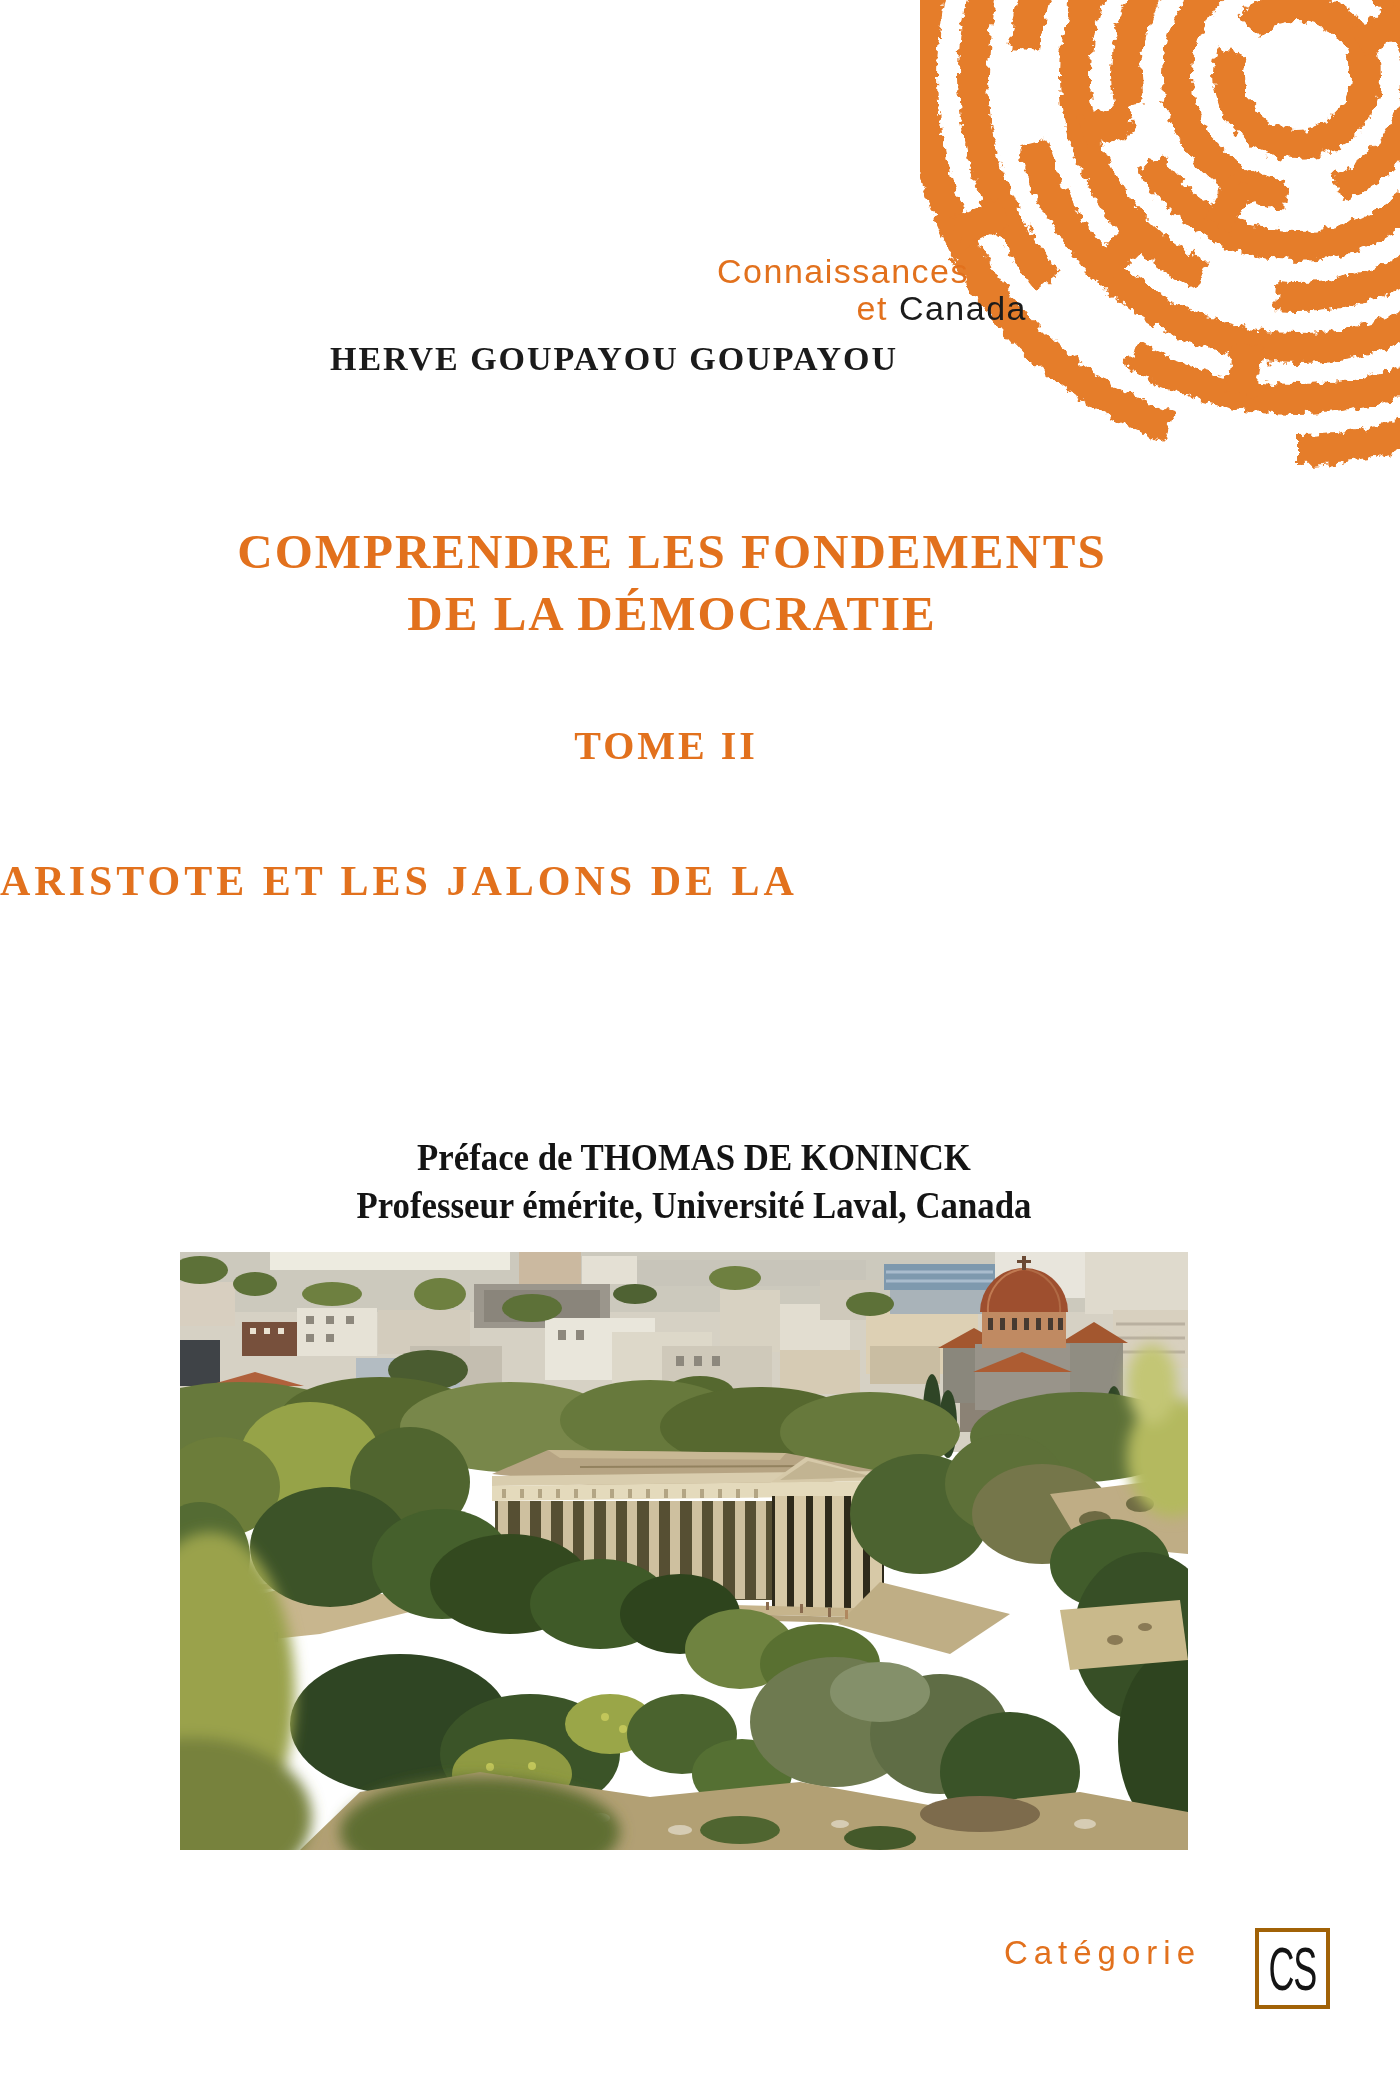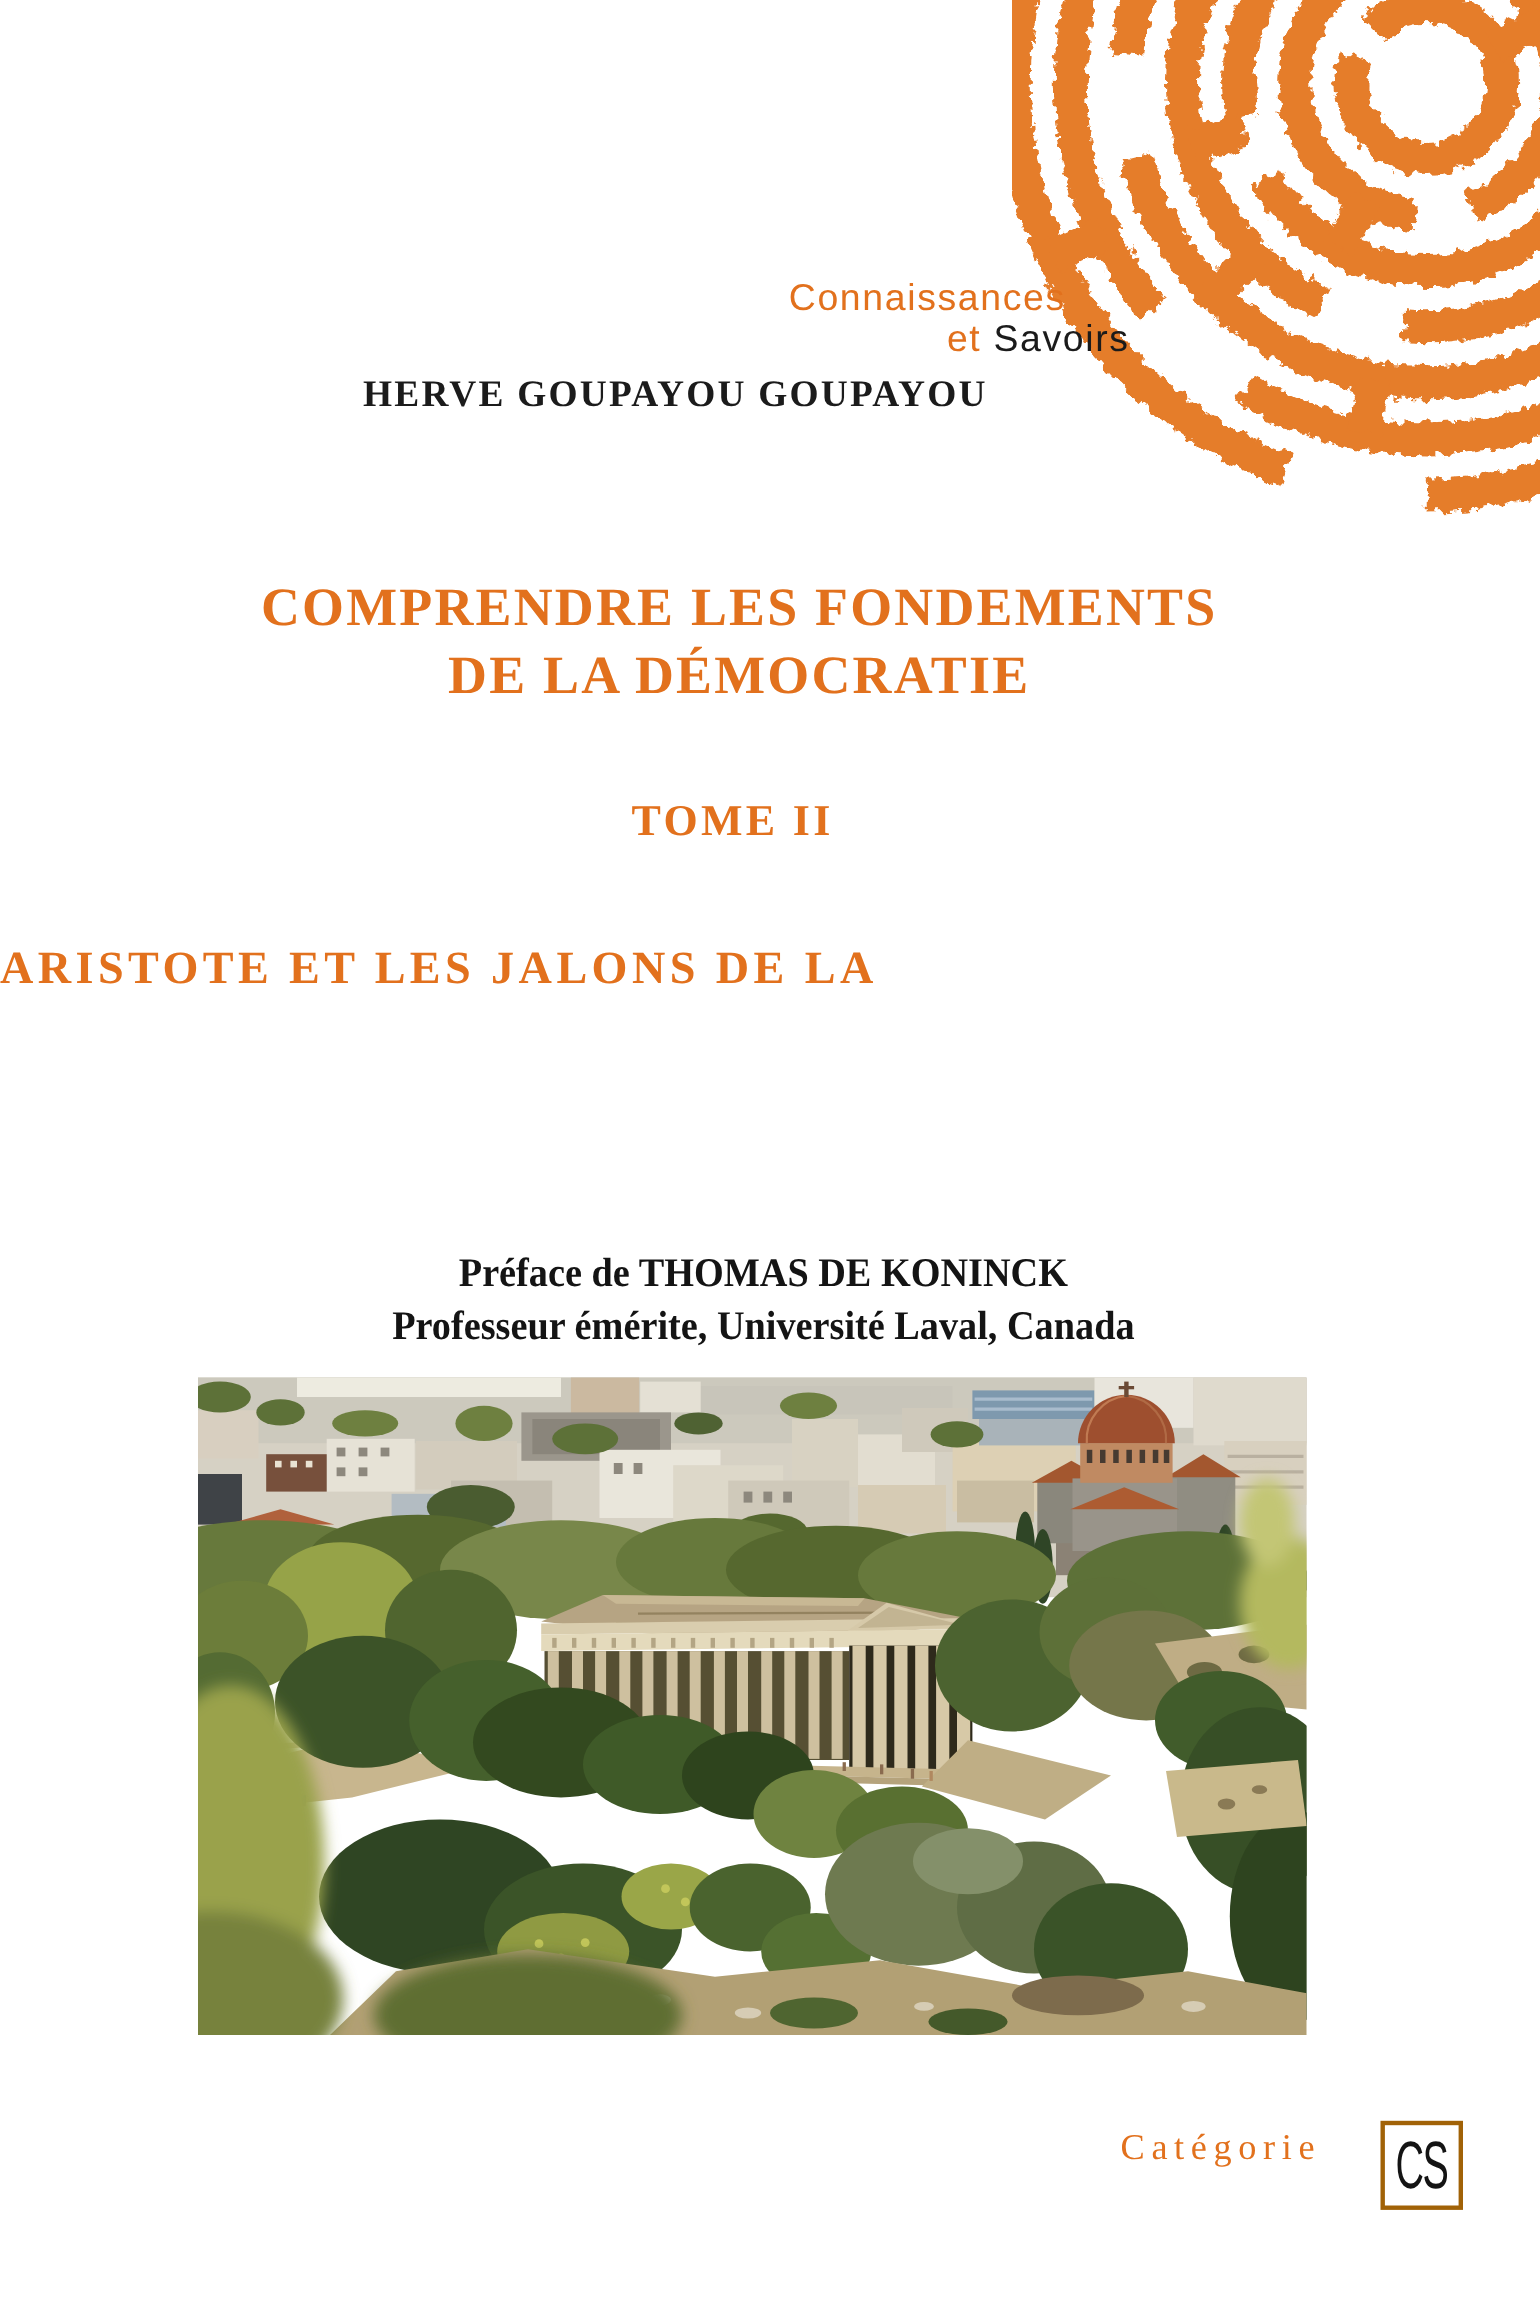--- a/index.html
+++ b/index.html
@@ -29,21 +29,21 @@
   
   .preface{position:absolute;top:1134px;left:0;right:12px;text-align:center;color:#141414;
            font-weight:700;font-size:37px;line-height:48px;transform:scaleX(.94);
            transform-origin:50% 0;white-space:nowrap;}
 
   
   .photo{position:absolute;left:180px;top:1252px;width:1008px;height:598px;overflow:hidden;}
 
   
   .footer-text{position:absolute;top:1932px;right:199px;text-align:right;
-               font-family:Liberation Serif, serif;white-space:nowrap;}
+               font-family:Liberation Sans, sans-serif;white-space:nowrap;}
   .cat{font-size:33px;line-height:42px;letter-spacing:6px;color:var(--accent);}
   .phil{font-size:35px;line-height:40px;letter-spacing:2px;color:#161616;}
   .cs-box{position:absolute;left:1255px;top:1928px;width:67px;height:73px;border:4px solid #a16207;
           display:flex;align-items:center;justify-content:center;}
   .cs-box span{font-family:"Liberation Sans",sans-serif;font-size:58px;color:#141414;
                transform:scale(.62,1.05);letter-spacing:-2px;}
 
   svg{display:block;}
 </style>
 </head>
@@ -73,21 +73,21 @@
         <rect x="599" y="60" width="51" height="30" transform="rotate(135 377 75)"></rect>
         <rect x="650" y="60" width="51" height="30" transform="rotate(100 377 75)"></rect>
         <rect x="701" y="60" width="51" height="30" transform="rotate(155 377 75)"></rect>
       </g>
     </g>
   </svg>
 
   <div class="wordmark-line wm1">Connaissances</div>
   <div class="wordmark-line wm2">
     <span class="et">et</span>
-    <span>Savoirs</span>
+    <span>Canada</span>
   </div>
 
   <div class="author">HERVE GOUPAYOU GOUPAYOU</div>
 
   <div class="title">
     <div>COMPRENDRE LES FONDEMENTS</div>
     <div>DE LA DÉMOCRATIE</div>
   </div>
 
   <div class="volume">TOME II</div>

